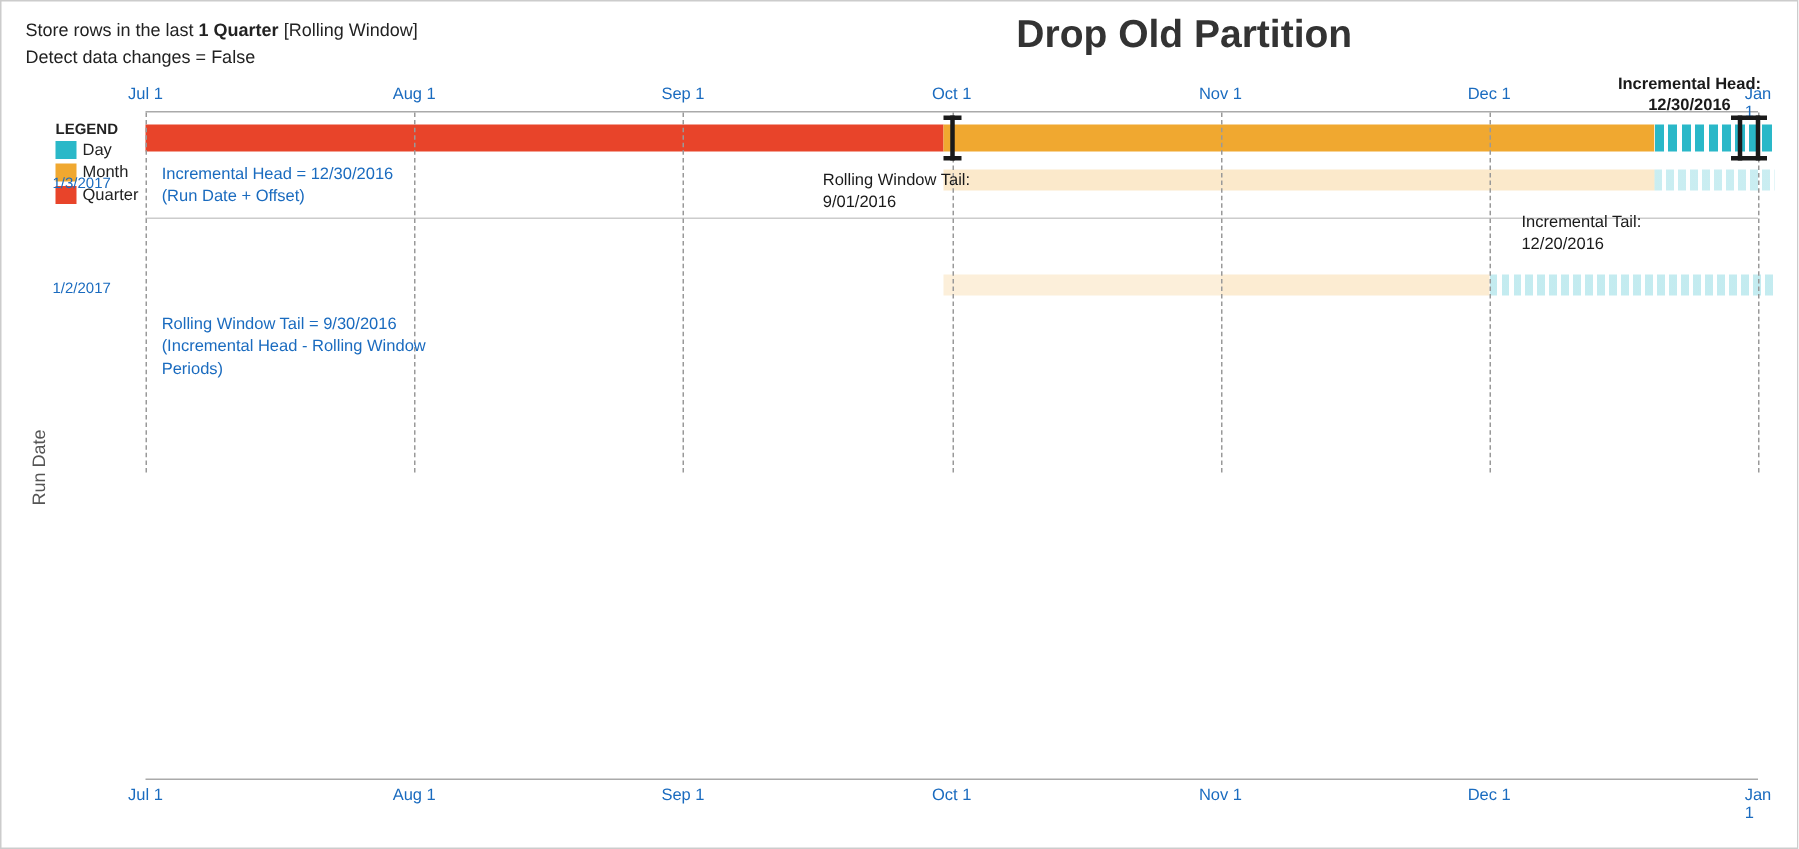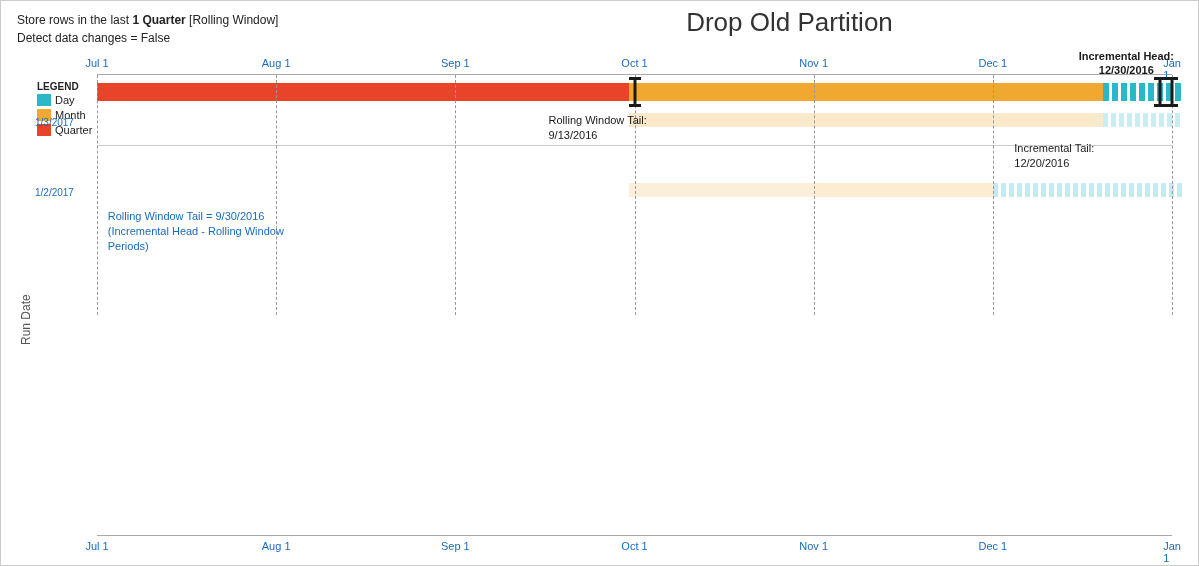--- a/index.html
+++ b/index.html
@@ -11,41 +11,41 @@
       width: 1199px;
       height: 566px;
       overflow: hidden;
     }
     .outer {
       width: 1199px;
       height: 566px;
       border: 1px solid #ccc;
       display: flex;
       flex-direction: column;
-      padding: 10px 16px 8px 16px;
+      padding: 10px 16px 24px 16px;
       position: relative;
     }
     
     .header-row {
       display: flex;
       flex-direction: row;
       align-items: flex-start;
       margin-bottom: 6px;
     }
     .info-text {
       flex: 0 0 380px;
       font-size: 12px;
       line-height: 1.5;
     }
     .info-text b { font-weight: bold; }
     .title-area {
       flex: 1;
       text-align: center;
       font-size: 26px;
-      font-weight: 400;
+      font-weight: 700;
       color: #333;
       margin-top: -4px;
     }
     
     .chart-area {
       flex: 1;
       display: flex;
       flex-direction: row;
       position: relative;
     }
@@ -236,25 +236,27 @@
             <div style="position: absolute; left: 98.92%; top: 2px; height: 30px; width: 4px; transform: translateX(-50%); z-index: 6;">
               <div style="position: absolute; top: 0px; left: 50%; transform: translateX(-50%); width: 12px; height: 3px; background: rgb(26, 26, 26);"></div>
               <div style="position: absolute; bottom: 0px; left: 50%; transform: translateX(-50%); width: 12px; height: 3px; background: rgb(26, 26, 26);"></div>
               <div style="position: absolute; top: 0px; bottom: 0px; left: 50%; transform: translateX(-50%); width: 3px; background: rgb(26, 26, 26);"></div>
             </div>
             <div style="position: absolute; left: 100%; top: 2px; height: 30px; width: 4px; transform: translateX(-50%); z-index: 6;">
               <div style="position: absolute; top: 0px; left: 50%; transform: translateX(-50%); width: 12px; height: 3px; background: rgb(26, 26, 26);"></div>
               <div style="position: absolute; bottom: 0px; left: 50%; transform: translateX(-50%); width: 12px; height: 3px; background: rgb(26, 26, 26);"></div>
               <div style="position: absolute; top: 0px; bottom: 0px; left: 50%; transform: translateX(-50%); width: 3px; background: rgb(26, 26, 26);"></div>
             </div>
+            <div style="position: absolute; left: 1%; top: 34px; font-size: 11px; color: rgb(26, 107, 191); white-space: pre-line; z-index: 10; line-height: 1.35;">Incremental Head = 12/30/2016
+(Run Date + Offset)</div>
             <div style="position: absolute; left: 1%; top: 134px; font-size: 11px; color: rgb(26, 107, 191); white-space: pre-line; z-index: 10; line-height: 1.35;">Rolling Window Tail = 9/30/2016
 (Incremental Head - Rolling Window
 Periods)</div>
             <div style="position: absolute; left: 42%; top: 38px; font-size: 11px; color: rgb(26, 26, 26); white-space: pre-line; z-index: 10; line-height: 1.35;">Rolling Window Tail:
-9/13/2016</div>
+9/01/2016</div>
             <div style="position: absolute; left: 85.33%; top: 38px; font-size: 11px; color: rgb(26, 26, 26); white-space: pre-line; z-index: 10; line-height: 1.35; margin-top: 28px;">Incremental Tail:
 12/20/2016</div>
             <div style="position: absolute; left: -62px; top: 42px; font-size: 10px; color: rgb(26, 107, 191); white-space: nowrap;">1/3/2017</div>
             <div class="" style="position: absolute; left: 49.46%; width: 44.09%; top: 38px; height: 14px; background: rgba(240, 168, 48, 0.25);"></div>
             <div class="" style="position: absolute; left: 93.55%; width: 7.45%; top: 38px; height: 14px; background: repeating-linear-gradient(90deg, rgba(42, 184, 200, 0.25) 0px, rgba(42, 184, 200, 0.25) 5px, rgba(255, 255, 255, 0.1) 5px, rgba(255, 255, 255, 0.1) 8px);"></div>
             <div style="position: absolute; left: -62px; top: 112px; font-size: 10px; color: rgb(26, 107, 191); white-space: nowrap;">1/2/2017</div>
             <div class="" style="position: absolute; left: 49.46%; width: 17.2%; top: 108px; height: 14px; background: rgba(240, 168, 48, 0.18);"></div>
             <div class="" style="position: absolute; left: 66.67%; width: 16.67%; top: 108px; height: 14px; background: rgba(240, 168, 48, 0.22);"></div>
             <div class="" style="position: absolute; left: 83.33%; width: 17.67%; top: 108px; height: 14px; background: repeating-linear-gradient(90deg, rgba(42, 184, 200, 0.28) 0px, rgba(42, 184, 200, 0.28) 5px, rgba(255, 255, 255, 0.1) 5px, rgba(255, 255, 255, 0.1) 8px);"></div>
             <div style="position: absolute; left: 0px; right: 0px; top: 70px; height: 1px; background: rgb(204, 204, 204); z-index: 1;"></div>

